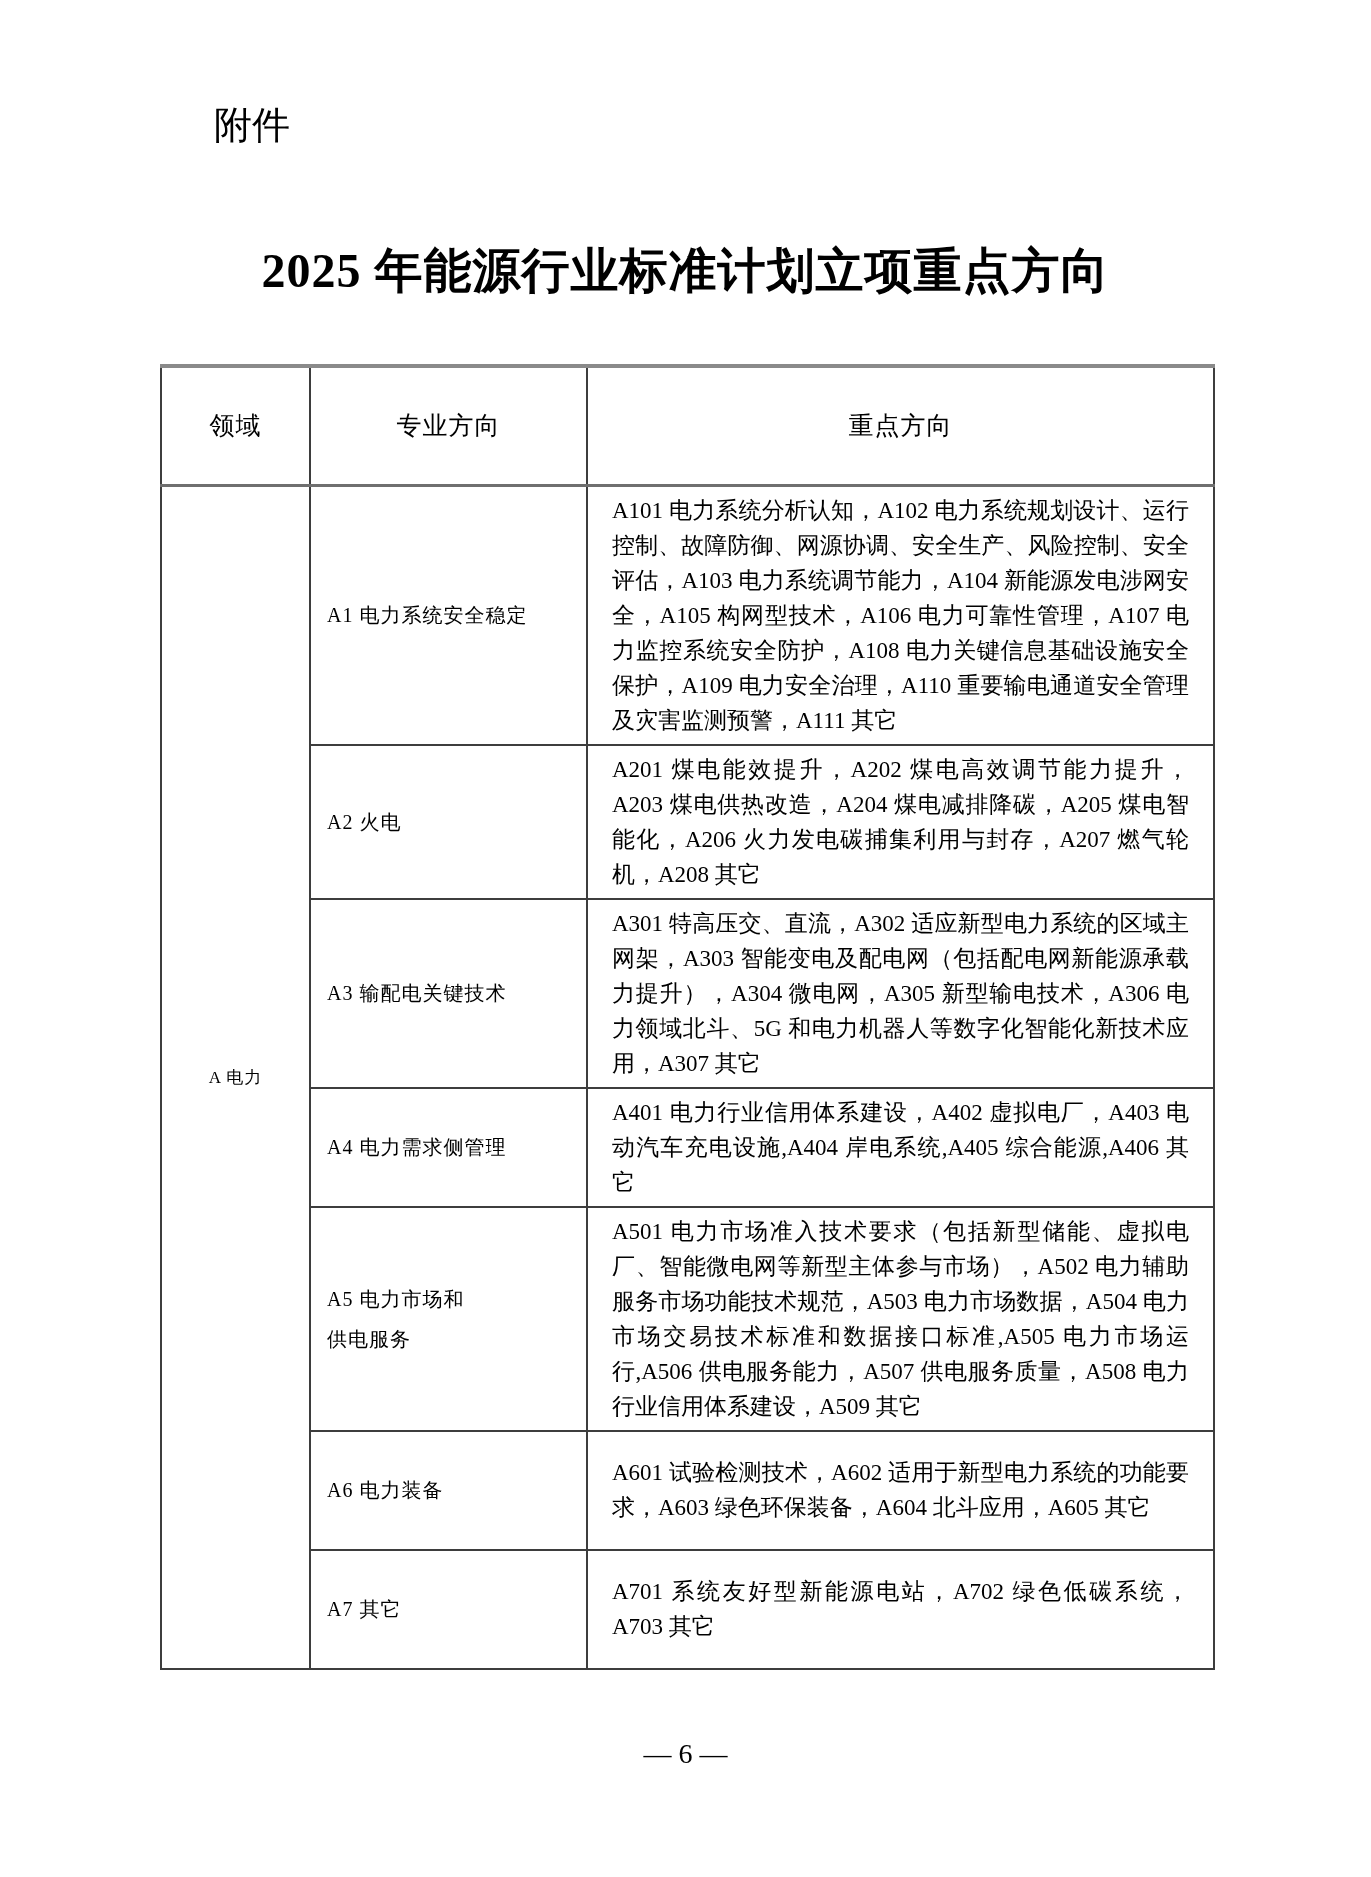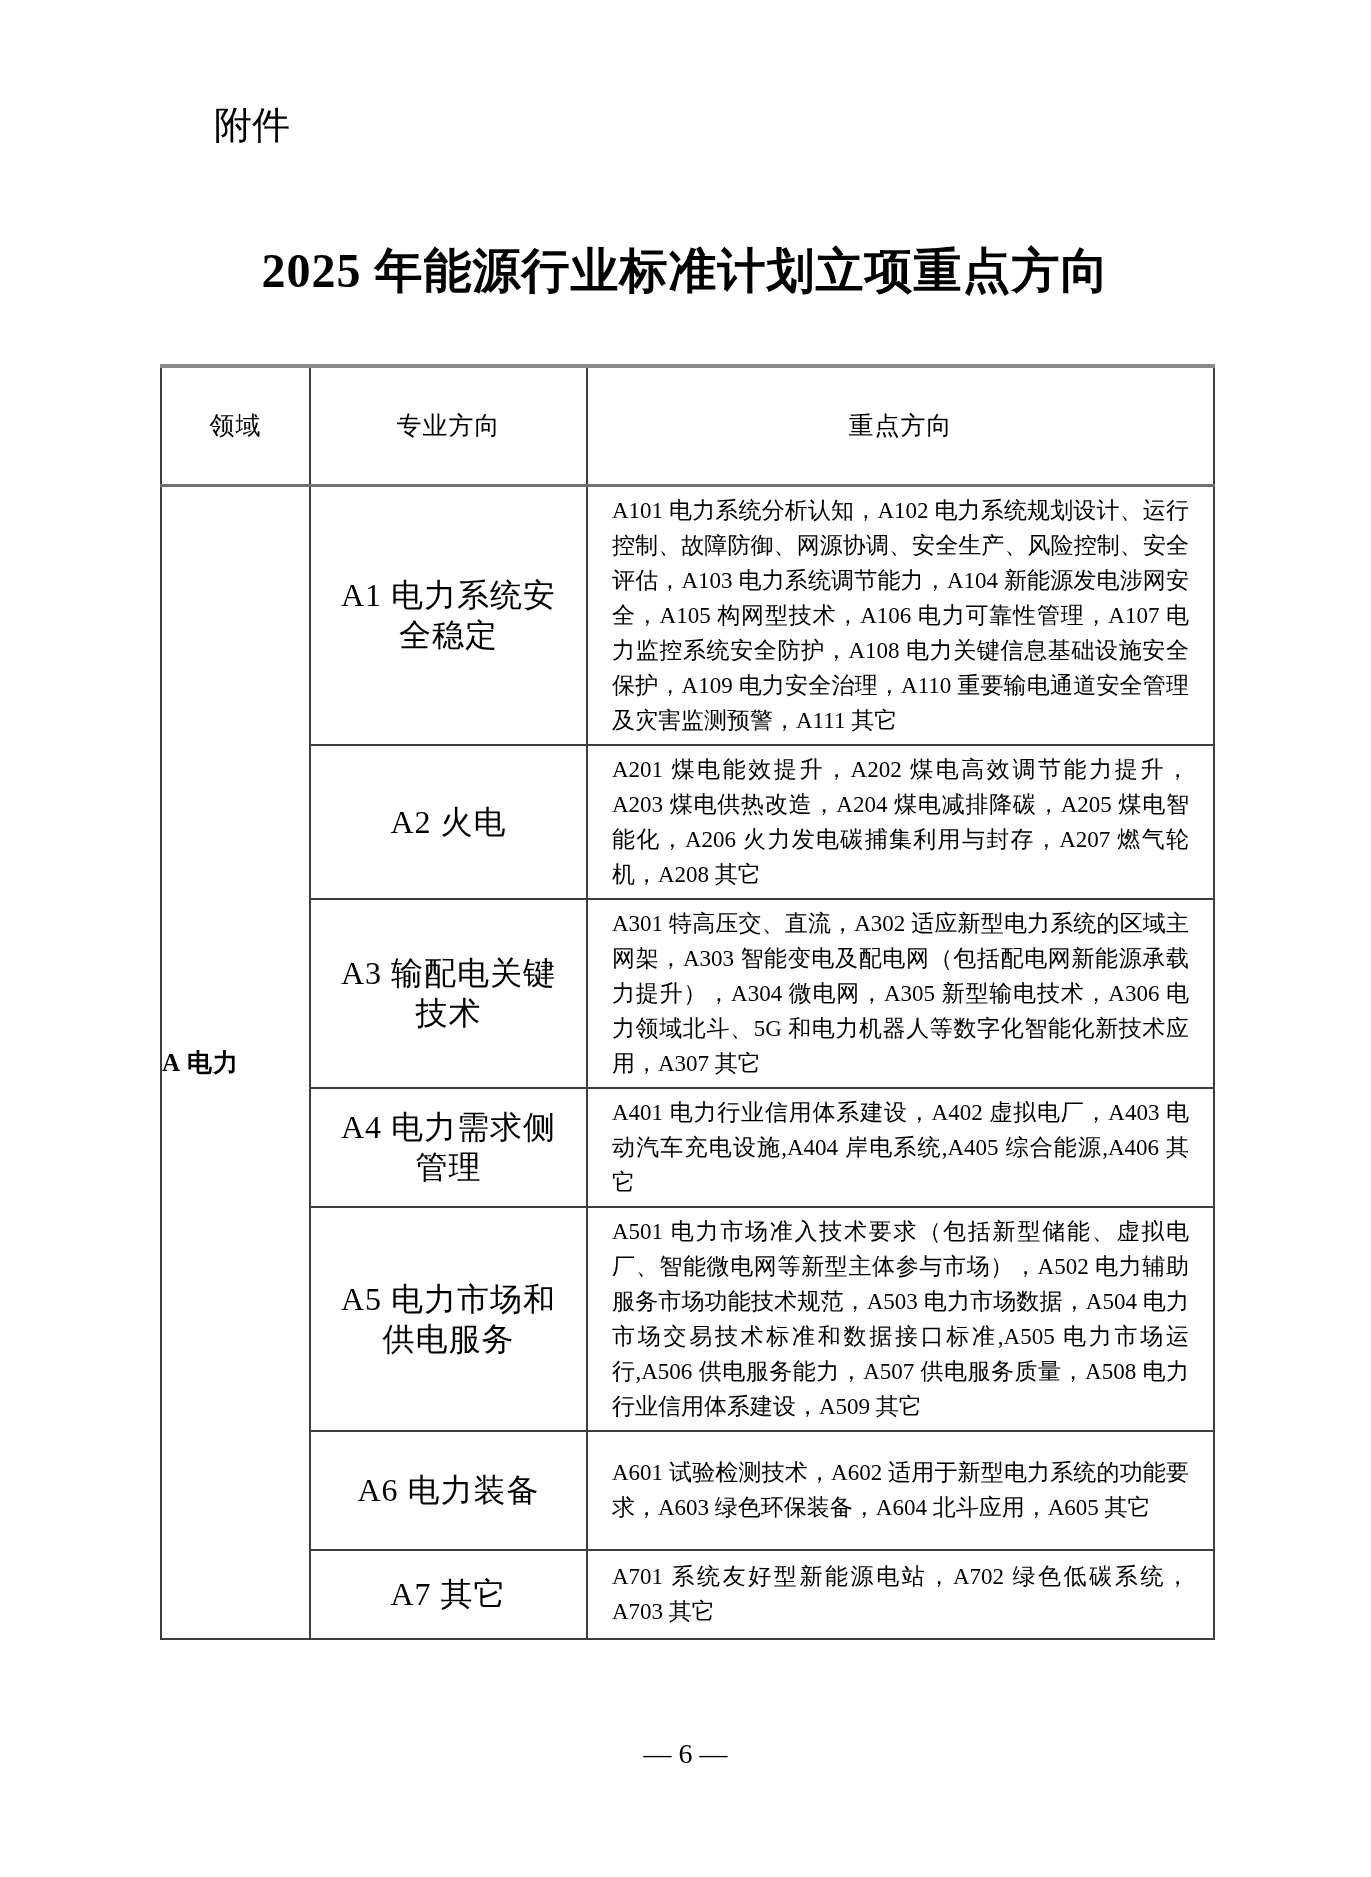--- a/index.html
+++ b/index.html
@@ -62,29 +62,28 @@
     text-align: center;
     letter-spacing: 1px;
     border-bottom: 3px solid #6f6f6f;
   }
   tr.r-a1 { height: 257px; }
   tr.r-a2 { height: 151px; }
   tr.r-a3 { height: 185px; }
   tr.r-a4 { height: 118px; }
   tr.r-a5 { height: 221px; }
   tr.r-a6 { height: 119px; }
-  tr.r-a7 { height: 89px; }
+  tr.r-a7 { height: 119px; }
   td.domain-cell {
-    font-size: 25px;
+    text-align: center;
+    font-size: 17px;
     letter-spacing: 1px;
-    font-weight: bold;
   }
   td.direction-cell {
-    text-align: center;
-    font-size: 32px;
+    font-size: 20px;
     line-height: 40px;
     white-space: pre-line;
     letter-spacing: 1px;
     padding: 0 16px;
   }
   td.focus-cell {
     padding: 6px 24px;
     font-size: 23px;
   }
   .focus-text {

